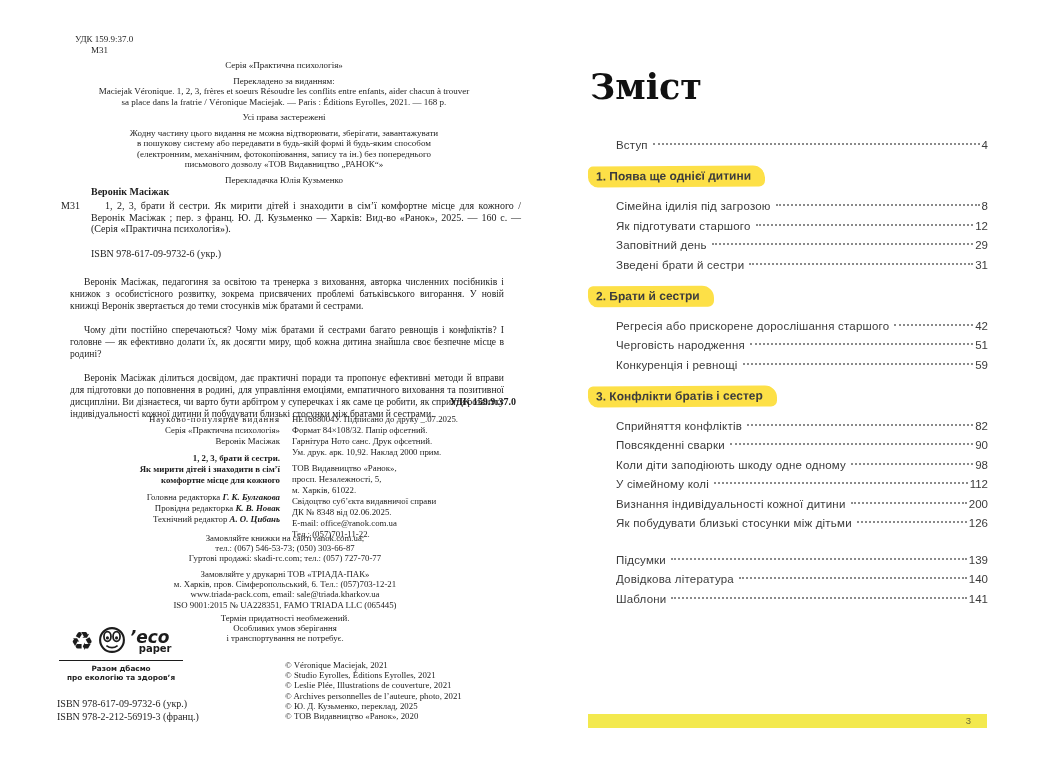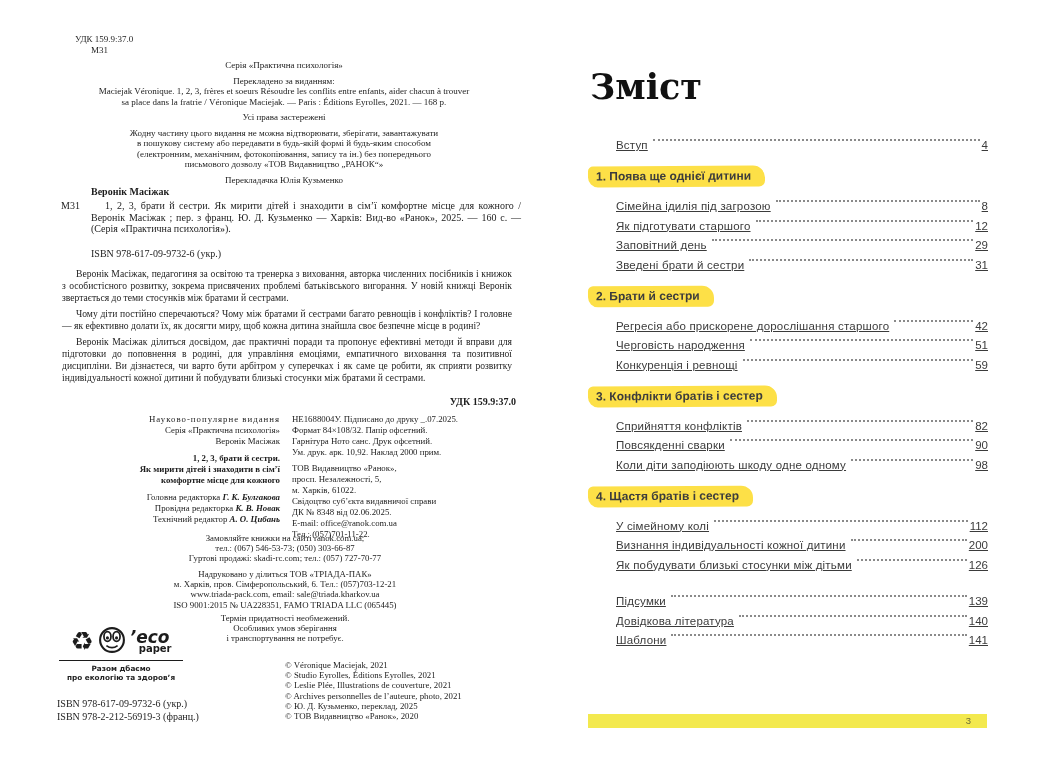--- a/index.html
+++ b/index.html
@@ -13,21 +13,21 @@
   #udk-head .m31{margin-left:16px;}
   #head-center{left:45px;top:60px;width:478px;text-align:center;}
   #head-center .grp{margin-bottom:5px;}
   #bib-block{left:75px;top:186px;width:446px;font-size:10px;line-height:11.8px;}
   .author-bold{font-weight:bold;margin:0 0 2px 16px;}
   .bib-entry{position:relative;padding-left:16px;}
   .bib-code{position:absolute;left:-14px;top:0;}
   .bib-text{margin:0;text-indent:14px;text-align:justify;}
   #isbn1{left:91px;top:249px;font-size:10px;}
   #annotation{left:58px;top:264px;width:458px;font-size:9.6px;line-height:12px;text-align:justify;}
-  #annotation p{margin:4px;text-indent:14px;}
+  #annotation p{margin:12px;text-indent:14px;}
   #udk-bottom{left:45px;top:397px;width:471px;text-align:right;font-weight:bold;font-size:10px;}
   #imprint{left:70px;top:414px;width:430px;display:flex;gap:12px;font-size:8.8px;line-height:11px;}
   #imprint .col-l{width:210px;text-align:right;}
   #imprint .col-r{flex:1;text-align:left;}
   .sp-out{letter-spacing:1px;}
   .imp-title{font-weight:bold;margin-top:6px;margin-bottom:6px;}
   .ed-name{font-style:italic;font-weight:bold;}
   .gap6{height:5px;}
   #order-block,#print-block,#shelf-block{left:120px;width:330px;text-align:center;font-size:8.8px;line-height:10.2px;}
   #order-block{top:533px;}
@@ -38,21 +38,21 @@
   .recycle{font-family:"DejaVu Sans",sans-serif;font-size:26px;line-height:28px;color:#1c1c1c;}
   .eco-word{font-family:"DejaVu Sans",sans-serif;font-weight:bold;font-style:italic;font-size:17px;line-height:15px;text-align:left;}
   .eco-word .paper{display:block;font-size:10px;font-style:normal;margin-left:9px;line-height:8px;}
   .eco-rule{border-top:1.5px solid #1c1c1c;margin:3px 2px;}
   .eco-slogan{font-family:"DejaVu Sans",sans-serif;font-size:7.3px;line-height:9px;font-weight:bold;color:#222;}
   #isbn-bottom{left:57px;top:697px;font-size:10px;line-height:13px;}
   #copyright{left:285px;top:660px;width:240px;font-size:8.8px;line-height:10.2px;}
   
   #toc-title{position:absolute;left:590px;top:66px;font-family:"DejaVu Serif",serif;font-weight:bold;font-size:35px;color:#111;}
   #toc{position:absolute;left:588px;top:139px;width:400px;font-family:"Liberation Sans",sans-serif;font-size:11.5px;color:#3b3b3b;}
-  .toc-row{display:flex;align-items:flex-start;margin-bottom:7.5px;padding-left:28px;text-decoration:underline;}
+  .toc-row{display:flex;align-items:center;margin-bottom:7.5px;padding-left:28px;}
   .toc-row .lbl{white-space:nowrap;letter-spacing:.2px;}
   .toc-row .dots{flex:1;border-bottom:2px dotted #8a8a8a;margin:0 2px 2px 5px;}
   .toc-row .pg{white-space:nowrap;}
   .toc-head{margin:15px 0 13px 0;}
   .toc-head .hl{display:inline-block;background:#fde047;color:#3c3c3c;font-weight:bold;font-size:12px;
     padding:3px 14px 4px 8px;border-radius:5px 12px 6px 10px;transform:rotate(-.3deg);}
   .tail-gap{height:17px;}
   #page-bar{position:absolute;left:588px;top:714px;width:399px;height:14px;background:#f3e94e;
     font-family:"Liberation Sans",sans-serif;font-size:9.5px;color:#6e6e35;text-align:right;line-height:14px;padding-right:16px;box-sizing:border-box;}
 </style>
@@ -129,21 +129,21 @@
   </div>
 </div>
 
 <div class="lp" id="order-block">
   <div>Замовляйте книжки на сайті ranok.com.ua;</div>
   <div>тел.: (067) 546-53-73; (050) 303-66-87</div>
   <div>Гуртові продажі: skadi-rc.com; тел.: (057) 727-70-77</div>
 </div>
 
 <div class="lp" id="print-block">
-  <div>Надруковано у ділиться ТОВ «ТРІАДА-ПАК»</div>
+  <div>Замовляйте у друкарні ТОВ «ТРІАДА-ПАК»</div>
   <div>м. Харків, пров. Сімферопольський, 6. Тел.: (057)703-12-21</div>
   <div>www.triada-pack.com, email: sale@triada.kharkov.ua</div>
   <div>ISO 9001:2015 № UA228351, FAMO TRIADA LLC (065445)</div>
 </div>
 
 <div class="lp" id="shelf-block">
   <div>Термін придатності необмежений.</div>
   <div>Особливих умов зберігання</div>
   <div>і транспортування не потребує.</div>
 </div>
@@ -251,23 +251,20 @@
     <span class="lbl">Повсякденні сварки</span>
       <span class="dots"></span>
       <span class="pg">90</span>
   </div>
   <div class="toc-row">
     <span class="lbl">Коли діти заподіюють шкоду одне одному</span>
       <span class="dots"></span>
       <span class="pg">98</span>
   </div>
 
-  <div class="toc-head">
-    <span class="hl">4. Щастя братів і сестер</span>
-  </div>
   <div class="toc-row">
     <span class="lbl">У сімейному колі</span>
       <span class="dots"></span>
       <span class="pg">112</span>
   </div>
   <div class="toc-row">
     <span class="lbl">Визнання індивідуальності кожної дитини</span>
       <span class="dots"></span>
       <span class="pg">200</span>
   </div>

